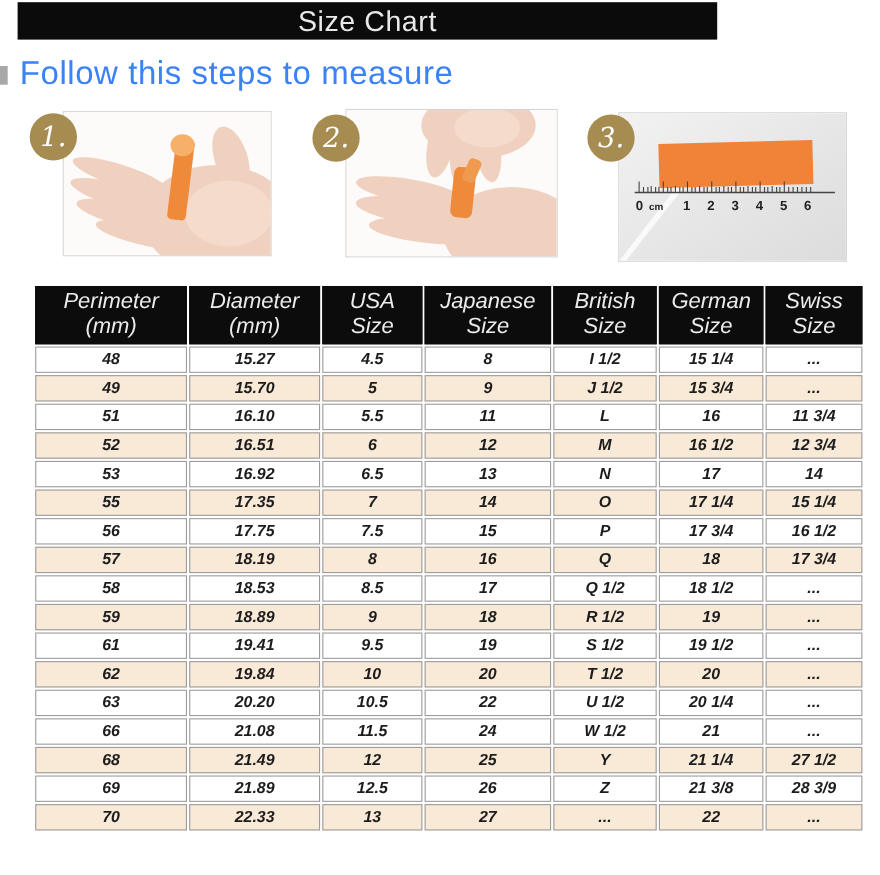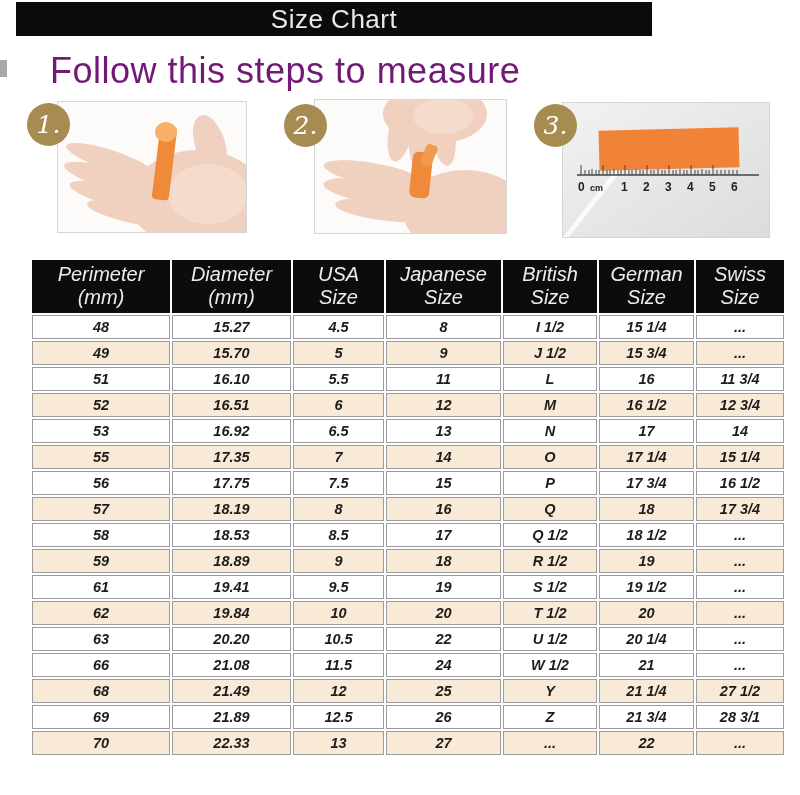--- a/index.html
+++ b/index.html
@@ -16,22 +16,22 @@
     position:absolute; left:16px; top:2px; width:636px; height:34px;
     background:#0b0b0b;
     display:flex; align-items:center; justify-content:center;
   }
   .title-bar .title-text {
     color:#e9e9e9; font-size:26px; letter-spacing:0.5px;
   }
 
   
   .subtitle {
-    position:absolute; left:50px; top:50px;
-    font-size:36px; color:#701a75; letter-spacing:0.5px;
+    position:absolute; left:18px; top:50px;
+    font-size:30px; color:#3b82f6; letter-spacing:0.5px;
   }
   .edge-artifact {
     position:absolute; left:0; top:60px; width:7px; height:17px;
     background:#a8a8a8;
   }
 
   
   .step-badge {
     position:absolute; width:43px; height:43px; border-radius:50%;
     background:#a78c52;
@@ -392,22 +392,22 @@
         <td>Y</td>
         <td>21 1/4</td>
         <td>27 1/2</td>
       </tr>
       <tr>
         <td>69</td>
         <td>21.89</td>
         <td>12.5</td>
         <td>26</td>
         <td>Z</td>
-        <td>21 3/4</td>
-        <td>28 3/1</td>
+        <td>21 3/8</td>
+        <td>28 3/9</td>
       </tr>
       <tr class="alt">
         <td>70</td>
         <td>22.33</td>
         <td>13</td>
         <td>27</td>
         <td>...</td>
         <td>22</td>
         <td>...</td>
       </tr>

